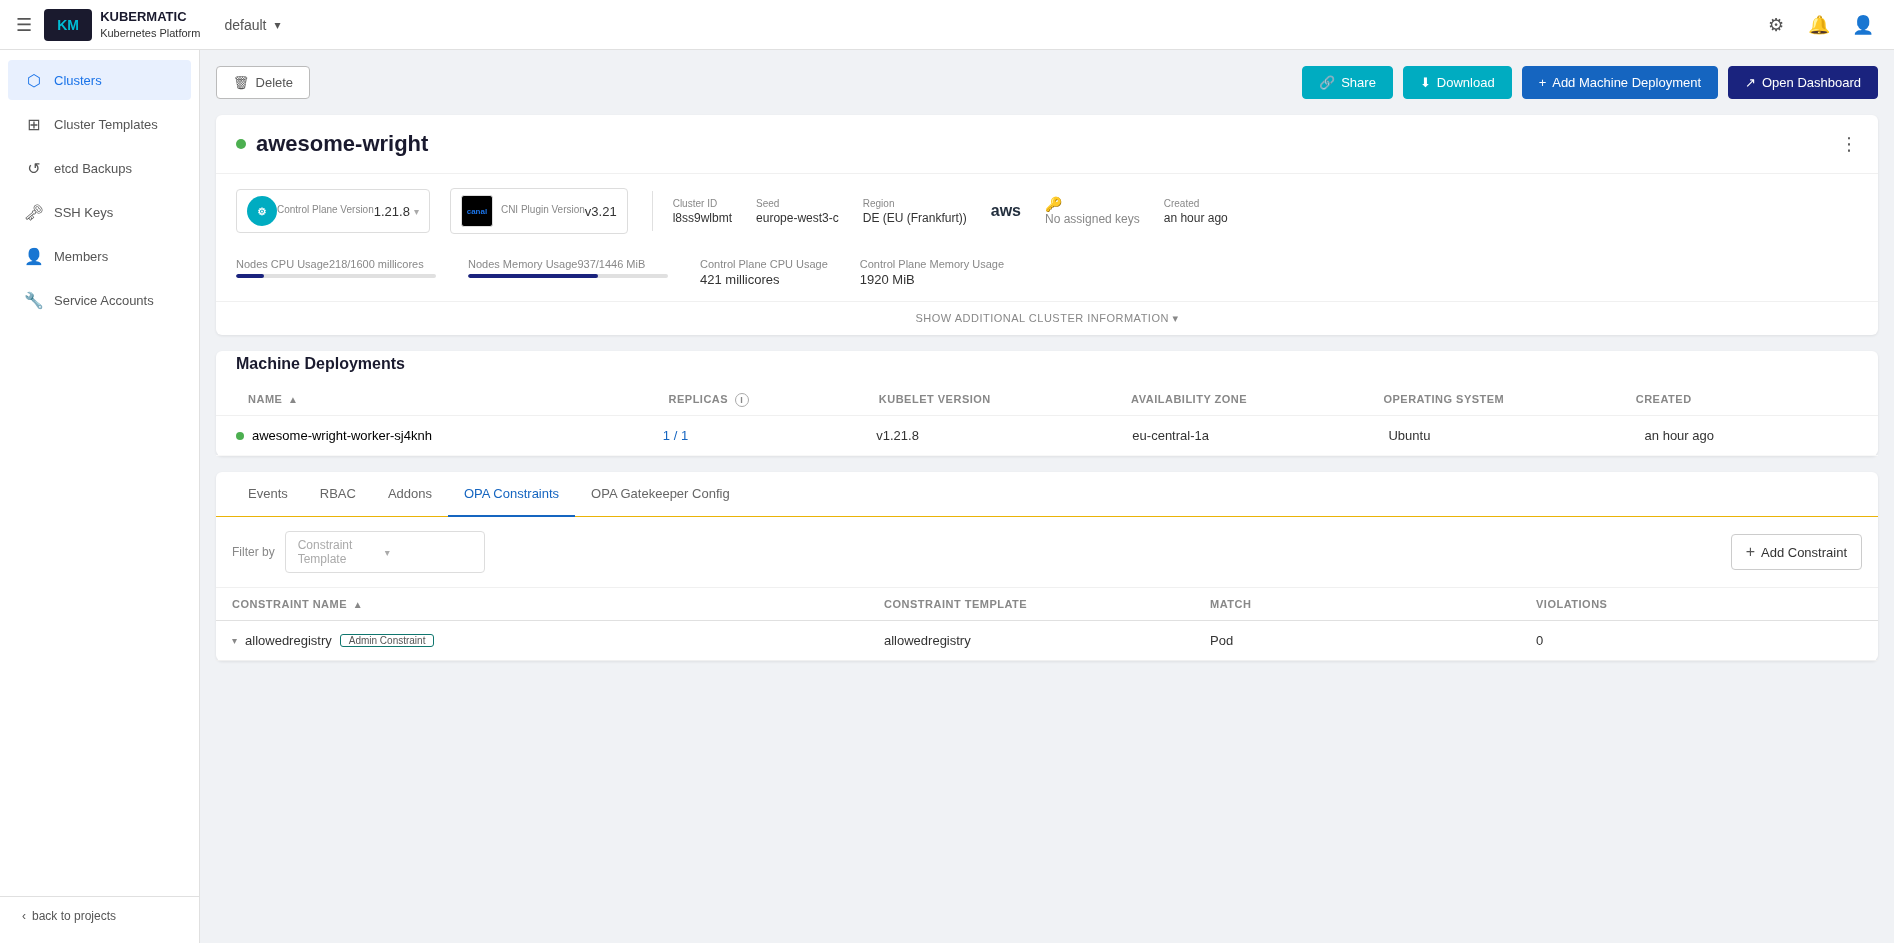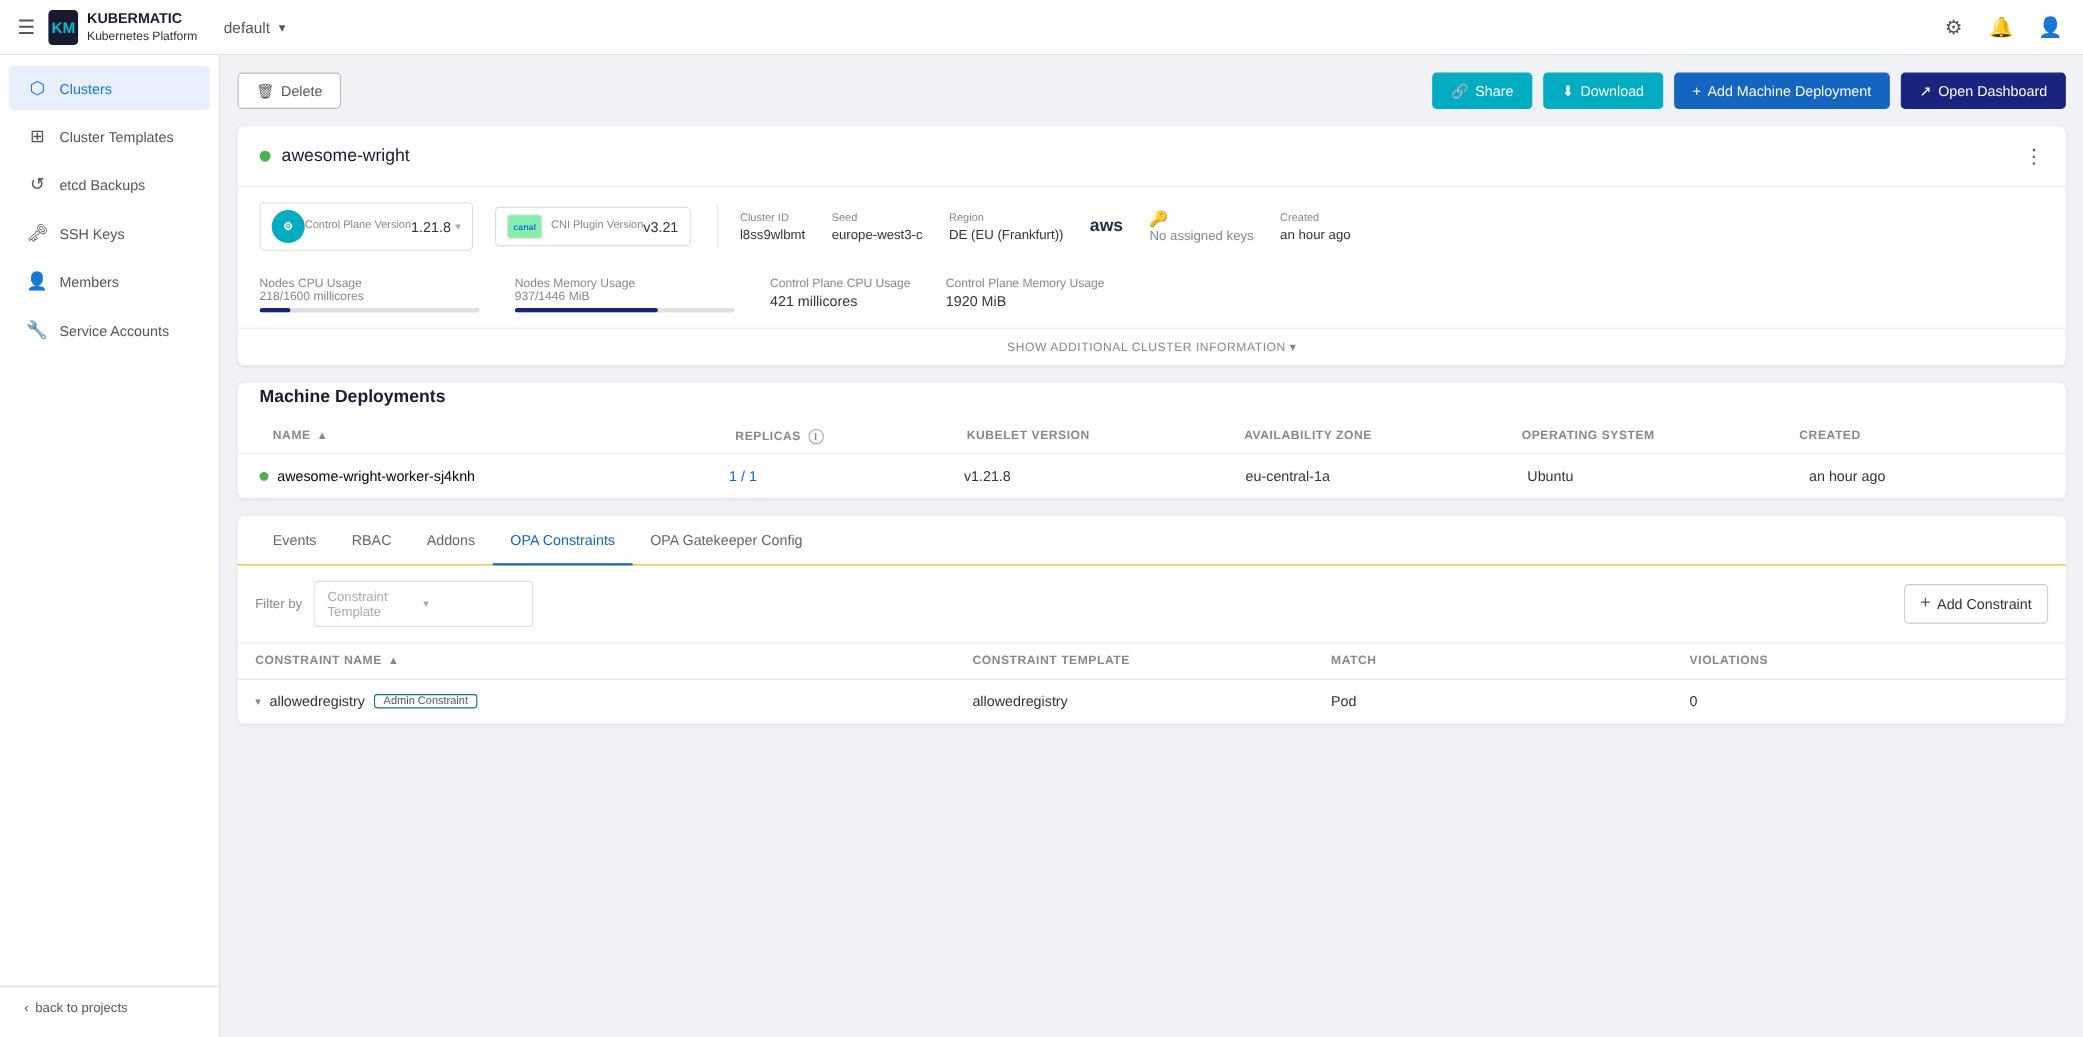--- a/index.html
+++ b/index.html
@@ -5,21 +5,21 @@
     * { box-sizing: border-box; margin: 0; padding: 0; }
     body { font-family: 'Segoe UI', Arial, sans-serif; font-size: 13px; background: #f0f2f5; color: #333; display: flex; flex-direction: column; height: 100vh; overflow: hidden; }
 
     
     .topnav {
       display: flex; align-items: center; background: #fff; height: 50px;
       padding: 0 16px; border-bottom: 1px solid #e0e0e0; z-index: 10; flex-shrink: 0;
     }
     .topnav-hamburger { font-size: 18px; margin-right: 12px; color: #555; cursor: pointer; }
     .topnav-logo { display: flex; align-items: center; margin-right: 24px; }
-    .topnav-logo-icon { width: 27px; height: 32px; background: #1a1a2e; border-radius: 4px; display: flex; align-items: center; justify-content: center; color: #00bcd4; font-weight: bold; font-size: 14px; margin-right: 8px; }
+    .topnav-logo-icon { width: 48px; height: 32px; background: #1a1a2e; border-radius: 4px; display: flex; align-items: center; justify-content: center; color: #00bcd4; font-weight: bold; font-size: 14px; margin-right: 8px; }
     .topnav-logo-text { font-size: 11px; line-height: 1.3; color: #333; }
     .topnav-logo-text strong { display: block; font-size: 13px; color: #1a1a2e; }
     .topnav-project { display: flex; align-items: center; font-size: 14px; color: #555; cursor: pointer; }
     .topnav-project span { margin-right: 4px; }
     .topnav-spacer { flex: 1; }
     .topnav-icons { display: flex; align-items: center; gap: 16px; }
     .topnav-icon { width: 28px; height: 28px; display: flex; align-items: center; justify-content: center; color: #555; cursor: pointer; font-size: 18px; }
 
     
     .app-body { display: flex; flex: 1; overflow: hidden; }
@@ -44,36 +44,36 @@
     .btn-blue { background: #1565c0; border-color: #1565c0; color: #fff; }
     .btn-dark { background: #1a237e; border-color: #1a237e; color: #fff; }
     .action-spacer { flex: 1; }
 
     
     .card { background: #fff; border-radius: 6px; margin-bottom: 16px; box-shadow: 0 1px 3px rgba(0,0,0,0.08); }
 
     
     .cluster-header { display: flex; align-items: center; padding: 16px 20px; border-bottom: 1px solid #f0f0f0; }
     .cluster-status-dot { width: 10px; height: 10px; border-radius: 50%; background: #4caf50; margin-right: 10px; flex-shrink: 0; }
-    .cluster-name { font-size: 16px; font-weight: 400; color: #1a1a2e; flex: 1; }
+    .cluster-name { font-size: 22px; font-weight: 700; color: #1a1a2e; flex: 1; }
     .cluster-menu { color: #555; cursor: pointer; font-size: 18px; margin-left: auto; }
 
     .cluster-meta { display: flex; align-items: center; padding: 14px 20px; gap: 0; flex-wrap: wrap; }
     .meta-control { display: flex; align-items: center; border: 1px solid #ddd; border-radius: 4px; padding: 6px 10px; margin-right: 20px; min-width: 130px; }
     .meta-control-info { display: flex; flex-direction: row; }
     .meta-label { font-size: 10px; color: #888; }
     .meta-value { font-size: 13px; color: #333; font-weight: 500; display: flex; align-items: center; gap: 4px; }
     .meta-separator { width: 1px; background: #e0e0e0; height: 40px; margin-right: 20px; }
     .meta-field { margin-right: 24px; }
     .meta-field .meta-label { font-size: 10px; color: #888; margin-bottom: 2px; }
     .meta-field .meta-value { font-size: 12px; color: #333; }
 
     .cluster-usage { display: flex; align-items: flex-start; padding: 10px 20px 14px; gap: 32px; flex-wrap: wrap; }
     .usage-item { min-width: 200px; }
-    .usage-label { font-size: 11px; color: #888; margin-bottom: 4px; display: flex; justify-content: flex-start; flex-direction: column; }
+    .usage-label { font-size: 11px; color: #888; margin-bottom: 4px; display: flex; justify-content: flex-start; }
     .usage-bar-bg { height: 4px; background: #e0e0e0; border-radius: 2px; overflow: hidden; }
     .usage-bar-fill { height: 100%; background: #1a237e; border-radius: 2px; }
     .usage-plain { }
     .usage-plain .usage-label { font-size: 11px; color: #888; margin-bottom: 2px; }
     .usage-plain .usage-val { font-size: 13px; color: #333; font-weight: 500; }
 
     .show-more { text-align: center; padding: 10px; font-size: 11px; color: #888; cursor: pointer; border-top: 1px solid #f0f0f0; letter-spacing: 0.5px; }
 
     
     .section-title { font-size: 16px; font-weight: 600; color: #1a1a2e; padding: 4px 20px 12px; }
@@ -102,21 +102,21 @@
     .constraint-name-cell { display: flex; align-items: center; gap: 8px; }
     .chevron-down { font-size: 10px; color: #888; cursor: pointer; }
     .constraint-name-text { font-size: 13px; color: #333; }
     .admin-badge { background: #fff; border: 1px solid #0f766e; color: #555; font-size: 10px; padding: 0 8px; border-radius: 3px; }
 
     
     .aws-logo { font-size: 14px; font-weight: bold; display: flex; align-items: center; }
     .aws-logo .aws-text { color: #232f3e; font-size: 16px; font-weight: bold; }
 
     
-    .canal-logo { width: 32px; height: 22px; border: 1px solid #ddd; border-radius: 3px; display: flex; align-items: center; justify-content: center; font-size: 8px; font-weight: bold; color: #1a73e8; background: #86efac; }
+    .canal-logo { width: 32px; height: 32px; border: 1px solid #ddd; border-radius: 3px; display: flex; align-items: center; justify-content: center; font-size: 8px; font-weight: bold; color: #1a73e8; background: #000000; }
 
     
     .kkp-icon { width: 30px; height: 30px; border-radius: 50%; background: #00acc1; display: flex; align-items: center; justify-content: center; color: #fff; font-size: 10px; font-weight: bold; }
 
     .sort-arrow { font-size: 10px; margin-left: 2px; color: #888; }
     .info-icon { display: inline-flex; align-items: center; justify-content: center; width: 14px; height: 14px; border-radius: 50%; border: 1px solid #aaa; font-size: 9px; color: #888; margin-left: 3px; }
 
     .replica-highlight { color: #1565c0; font-weight: 500; }
 
     .key-icon { font-size: 14px; color: #aaa; }

